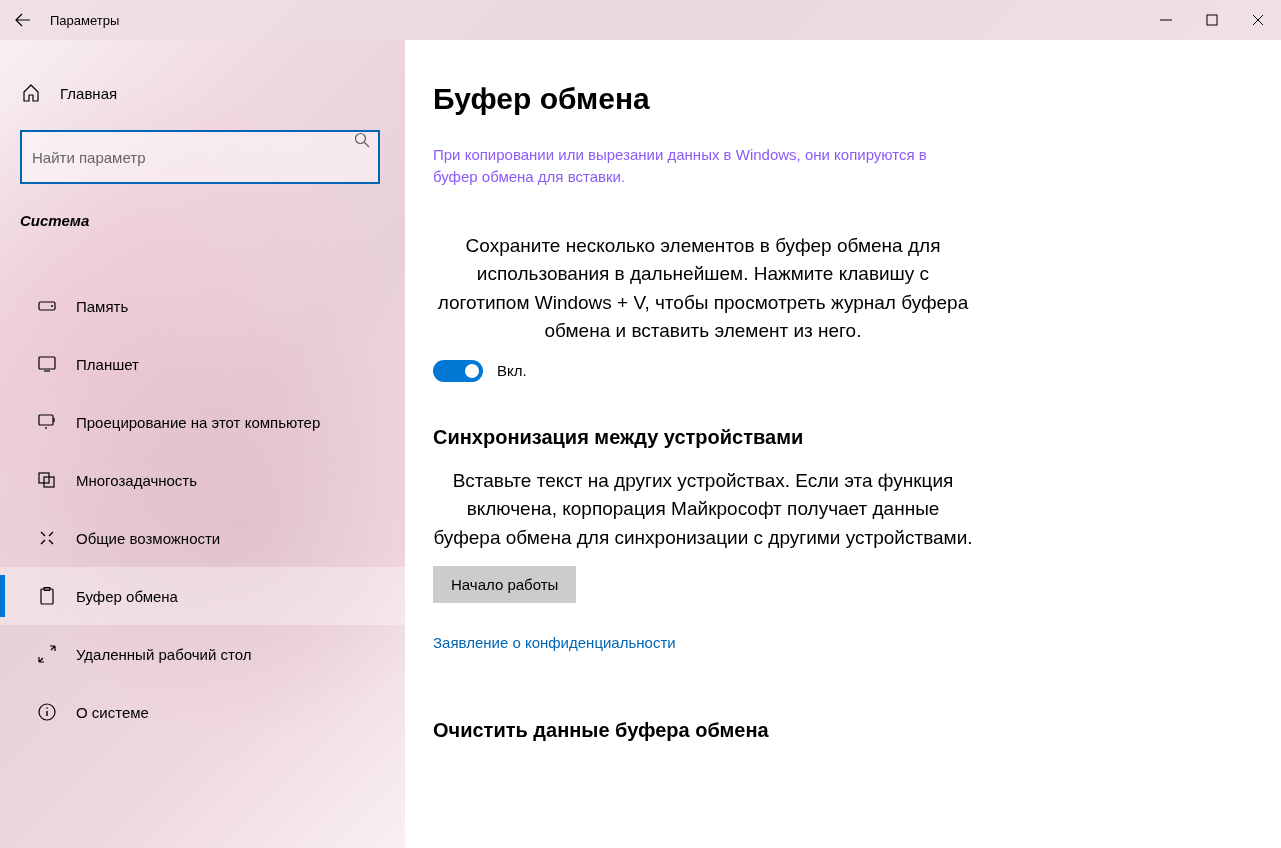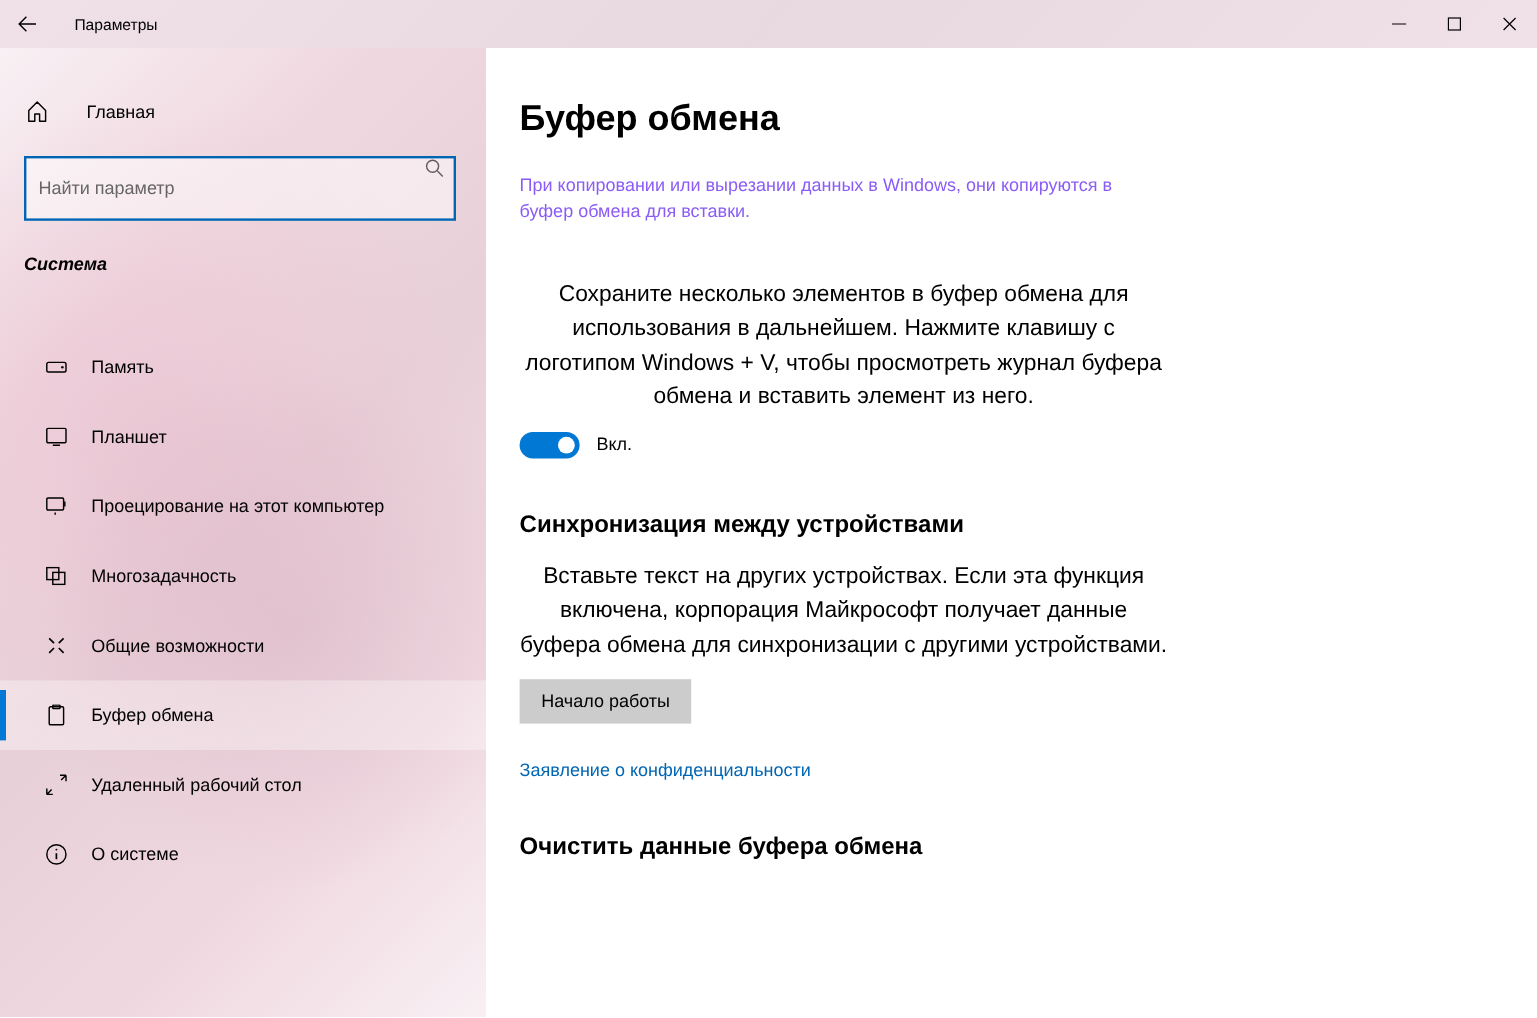--- a/index.html
+++ b/index.html
@@ -1,32 +1,32 @@
 <!DOCTYPE html>
 <html><head>
 <meta charset="utf-8">
 <style>
 * { margin: 0; padding: 0; box-sizing: border-box; font-family: "Segoe UI", sans-serif; }
 body { width: 1281px; height: 848px; display: flex; flex-direction: column; background: #fff; overflow: hidden; }
 
 .titlebar { height: 40px; display: flex; align-items: center; justify-content: space-between; background: linear-gradient(135deg, #f0e0e8 0%, #e8d8e0 50%, #f0e0e8 100%); }
 .titlebar-left { display: flex; align-items: center; height: 100%; }
 .back-btn { width: 46px; height: 100%; display: flex; align-items: center; justify-content: center; cursor: pointer; }
-.title { font-size: 13px; color: #000; margin-left: 16px; }
+.title { font-size: 13px; color: #000; margin-left: 4px; }
 .win-controls { display: flex; height: 100%; }
 .win-btn { width: 46px; height: 100%; display: flex; align-items: center; justify-content: center; cursor: pointer; }
 
 .main { flex: 1; display: flex; overflow: hidden; }
 .sidebar { width: 405px; height: 100%; background: linear-gradient(135deg, #f8f0f4 0%, #f0d8e0 25%, #e8d0d8 50%, #f0d8e0 75%, #f8f0f4 100%); padding-top: 30px; position: relative; }
 .sidebar::before { content: ""; position: absolute; inset: 0; background: radial-gradient(circle at 30% 40%, rgba(230,180,200,0.4) 0%, transparent 50%), radial-gradient(circle at 60% 60%, rgba(200,160,180,0.3) 0%, transparent 40%); pointer-events: none; }
 .sidebar-content { position: relative; z-index: 1; }
 
 .home-row { display: flex; align-items: center; height: 46px; padding-left: 20px; cursor: pointer; margin-bottom: 14px; }
 .home-row .icon { width: 22px; display: flex; justify-content: center; }
-.home-row .label { margin-left: 30px; font-size: 15px; color: #000; }
+.home-row .label { margin-left: 18px; font-size: 15px; color: #000; }
 
 .search-wrap { padding: 0 20px 14px 20px; }
 .search-box { width: 360px; height: 54px; border: 2px solid #0066b4; background: rgba(255,255,255,0.5); display: flex; padding: 0 8px 0 10px; }
 .search-input { flex: 1; border: none; background: transparent; outline: none; font-size: 15px; color: #666; }
 .search-input::placeholder { color: #666; }
 .search-icon { width: 16px; height: 16px; opacity: 0.6; }
 
 .category { padding: 14px 20px 14px 20px; font-size: 15px; font-weight: 600; color: #000; font-style: italic; }
 
 .nav { margin-top: 34px; }
@@ -41,21 +41,21 @@
 .desc { font-size: 15px; color: #8b5cf6; line-height: 1.45; max-width: 540px; margin-bottom: 44px; }
 .h2 { font-size: 20px; font-weight: 600; color: #000; margin-bottom: 18px; }
 .section-desc { font-size: 19px; color: #000; line-height: 1.5; max-width: 540px; margin-bottom: 14px; text-align: center; }
 
 .toggle-row { display: flex; align-items: center; margin-bottom: 44px; }
 .toggle { width: 50px; height: 22px; border-radius: 11px; background: #0078d4; position: relative; cursor: pointer; }
 .toggle-knob { position: absolute; right: 4px; top: 4px; width: 14px; height: 14px; border-radius: 50%; background: #fff; }
 .toggle-label { margin-left: 14px; font-size: 15px; color: #000; }
 
 .btn { display: inline-block; padding: 10px 18px; background: #ccc; border: none; font-size: 15px; color: #000000; cursor: pointer; margin-bottom: 31px; }
-.link { display: inline-block; font-size: 15px; color: #0066b4; cursor: pointer; margin-bottom: 44px; }
+.link { display: inline-block; font-size: 15px; color: #0066b4; cursor: pointer; margin-bottom: 68px; }
 
 svg { display: block; }
 </style>
 </head>
 <body>
 
 <div class="titlebar">
   <div class="titlebar-left">
     <div class="back-btn">
       <svg width="16" height="16" viewBox="0 0 16 16">

